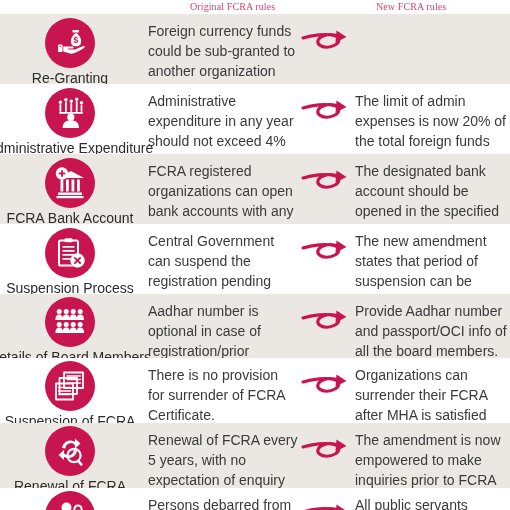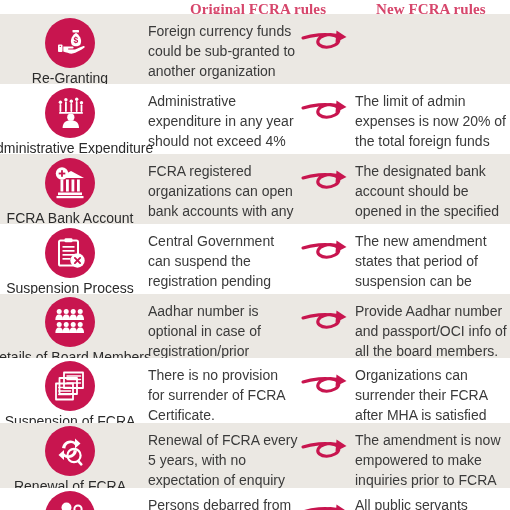--- a/index.html
+++ b/index.html
@@ -23,22 +23,22 @@
   
   .col-headers {
     position: relative;
     height: 14px;
     background: #ffffff;
   }
   .col-header {
     position: absolute;
     top: 1px;
     font-family: "Liberation Serif", serif;
-    font-size: 15px;
-    font-weight: 700;
+    font-size: 10px;
+    font-weight: 400;
     color: #d6466b;
     white-space: nowrap;
     letter-spacing: 0.1px;
     padding-left: 17px;
   }
   .col-header.orig { left: 173px; }
   .col-header.new  { left: 359px; }
 
   
   .row {

